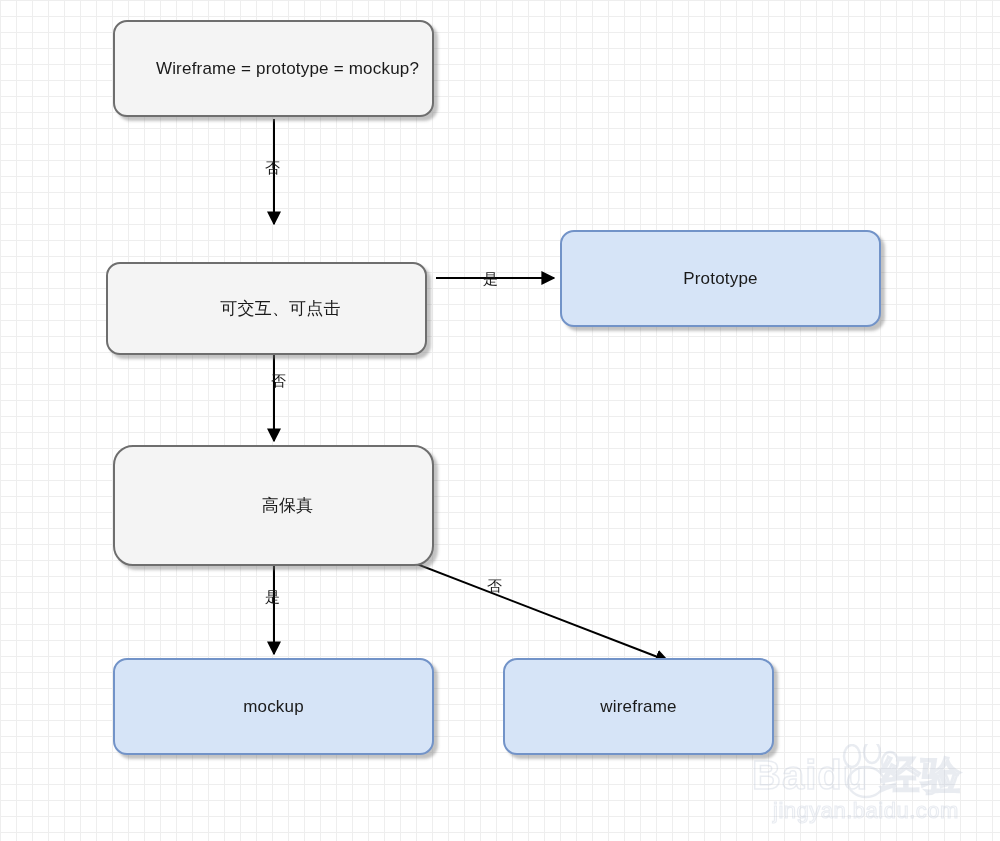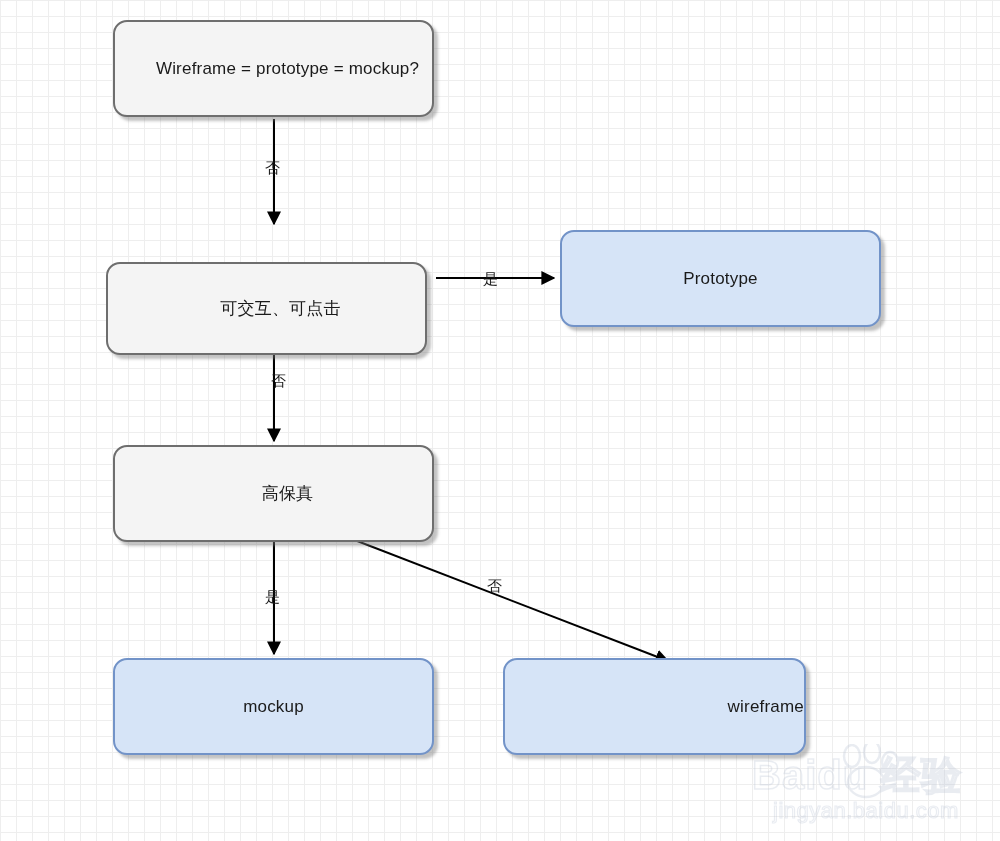--- a/index.html
+++ b/index.html
@@ -125,33 +125,33 @@
   </svg>
 
   <div class="node decision" style="left:113px; top:20px; width:321px; height:97px;">
     <span>Wireframe = prototype = mockup?</span>
   </div>
 
   <div class="node decision" style="left:106px; top:230px; width:321px; height:93px;margin-top:32px;">
     <span>可交互、可点击</span>
   </div>
 
-  <div class="node decision" style="left:113px; top:445px; width:321px; height:97px;">
+  <div class="node decision" style="left:113px; top:445px; width:321px; height:121px;border-radius:20px;">
     <span>高保真</span>
   </div>
 
   <div class="node terminal" style="left:560px; top:230px; width:321px; height:97px;">
     <span>Prototype</span>
   </div>
 
   <div class="node terminal" style="left:113px; top:658px; width:321px; height:97px;">
     <span>mockup</span>
   </div>
 
-  <div class="node terminal" style="left:503px; top:658px; width:303px; height:97px;justify-content:flex-end;">
+  <div class="node terminal" style="left:503px; top:658px; width:271px; height:97px;">
     <span>wireframe</span>
   </div>
 
   <div class="edge-label" style="left:265px; top:160px;">否</div>
 
   <div class="edge-label" style="left:483px; top:271px;">是</div>
 
   <div class="edge-label" style="left:271px; top:373px;">否</div>
 
   <div class="edge-label" style="left:265px; top:589px;">是</div>

